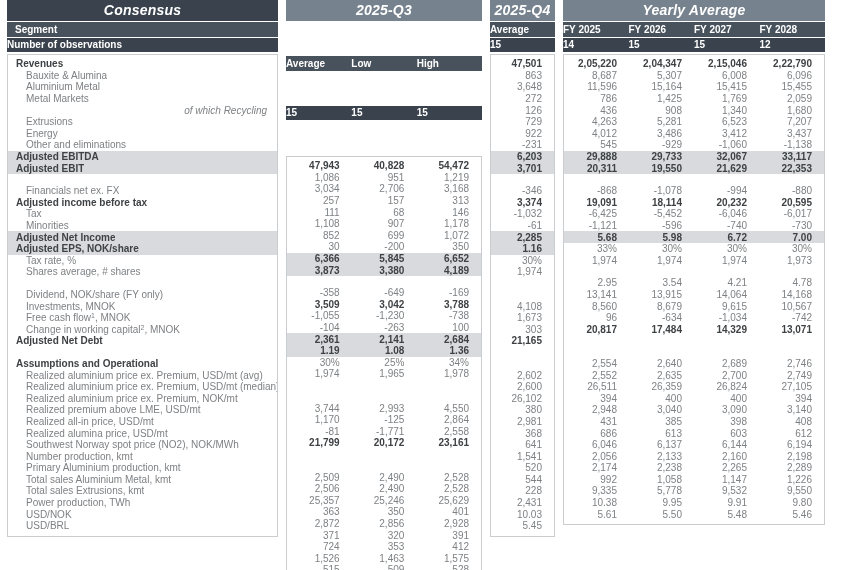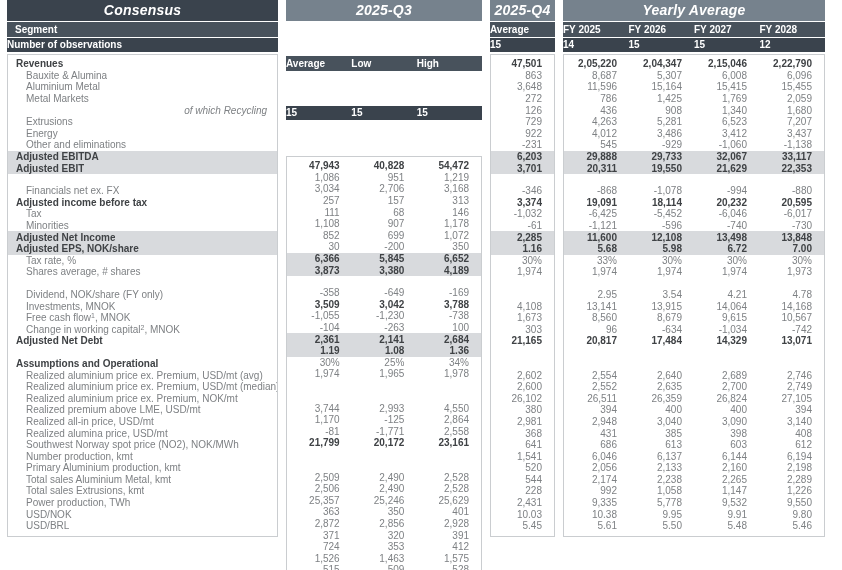--- a/index.html
+++ b/index.html
@@ -637,26 +637,20 @@
           <span class="cell">-6,046</span>
           <span class="cell">-6,017</span>
         </div>
         <div class="row normal">
           <span class="cell">-1,121</span>
           <span class="cell">-596</span>
           <span class="cell">-740</span>
           <span class="cell">-730</span>
         </div>
         <div class="row band">
-          <span class="cell">11,600</span>
-          <span class="cell">12,108</span>
-          <span class="cell">13,498</span>
-          <span class="cell">13,848</span>
-        </div>
-        <div class="row band">
           <span class="cell">5.68</span>
           <span class="cell">5.98</span>
           <span class="cell">6.72</span>
           <span class="cell">7.00</span>
         </div>
         <div class="row normal">
           <span class="cell">33%</span>
           <span class="cell">30%</span>
           <span class="cell">30%</span>
           <span class="cell">30%</span>

